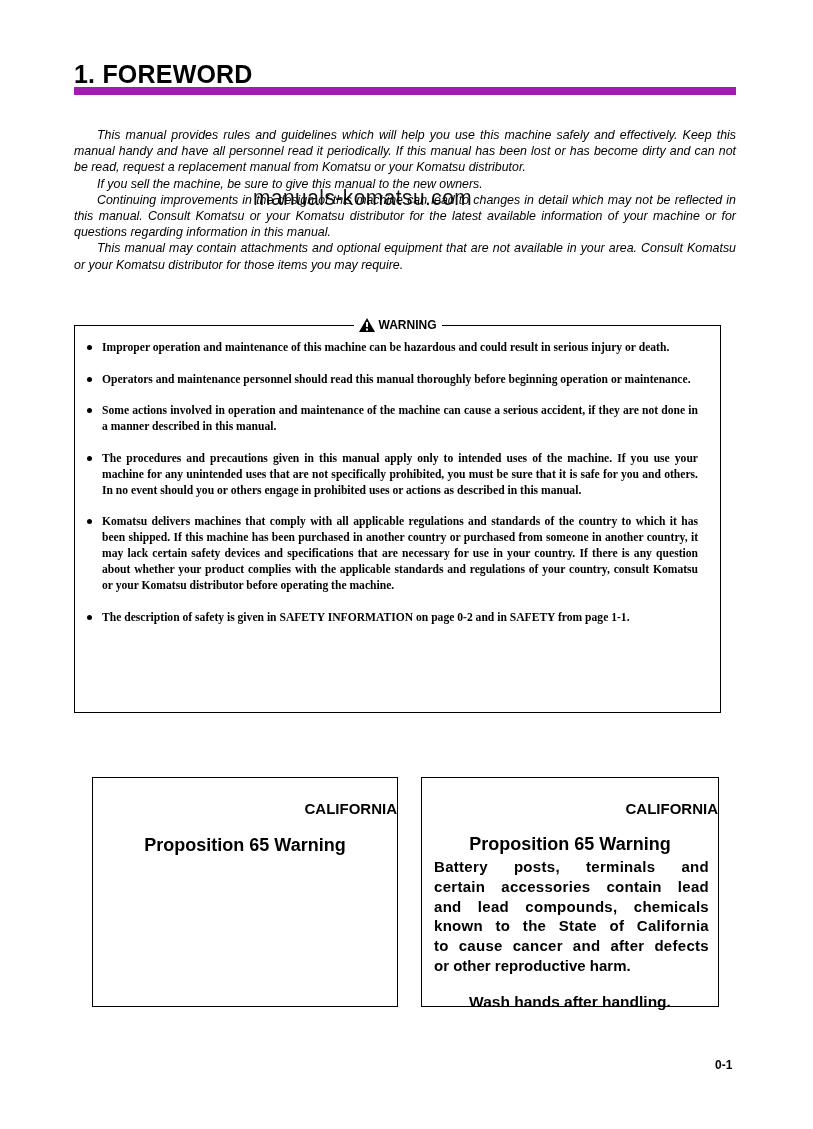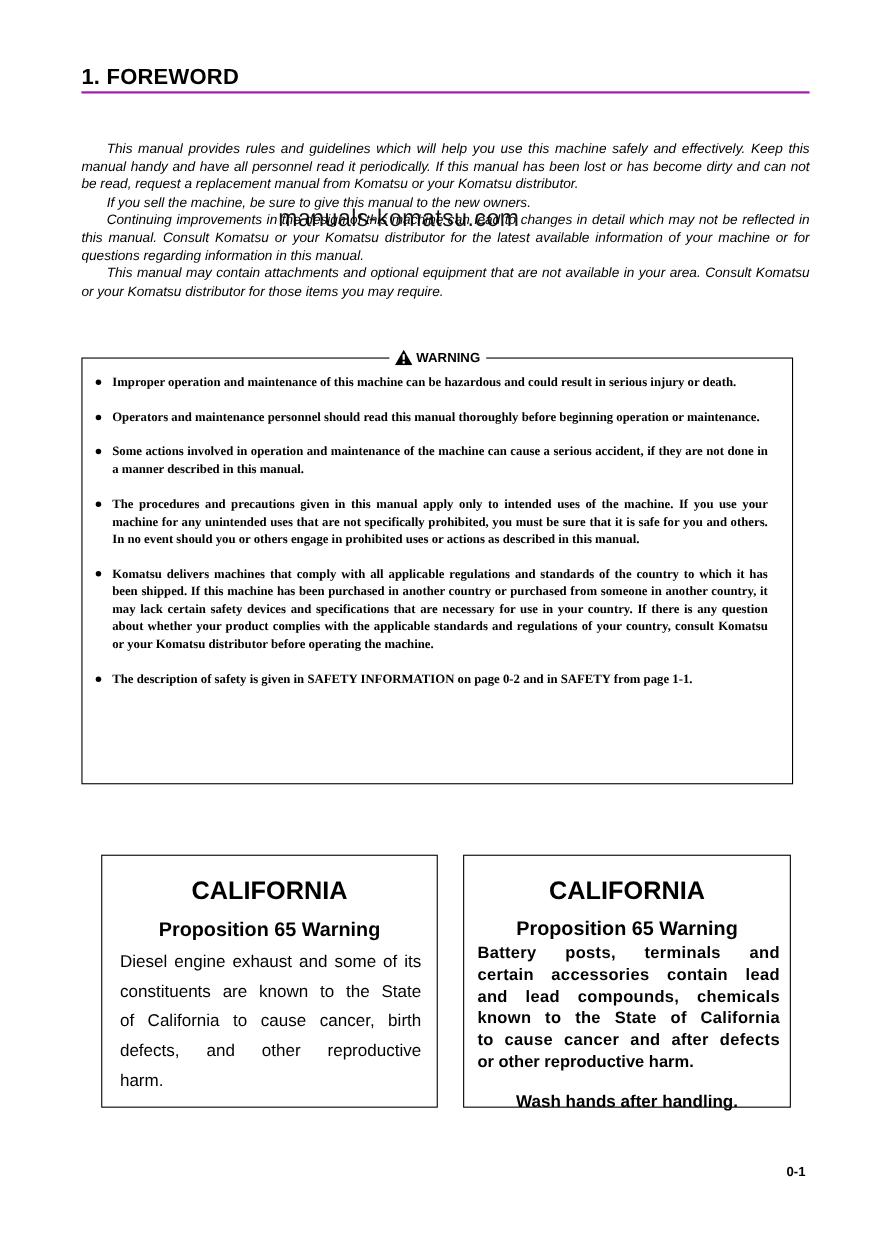--- a/index.html
+++ b/index.html
@@ -2,23 +2,23 @@
 <html><head>
 <meta charset="utf-8">
 <style>
   html, body { margin: 0; padding: 0; background: #ffffff; }
   body {
     width: 813px; height: 1129px; position: relative; overflow: hidden;
     color: #000; font-family: "Liberation Sans", sans-serif;
   }
   .title {
     position: absolute; left: 74px; top: 44px; width: 662px;
-    font-family: "Liberation Sans", sans-serif; font-weight: bold; font-size: 20px;
+    font-family: "Liberation Sans", sans-serif; font-weight: bold; font-size: 25px;
     letter-spacing: 0.2px; line-height: 26px;
-    border-bottom: 2px solid #a21caf; padding-bottom: 0px;
+    border-bottom: 8px solid #a21caf; padding-bottom: 0px;
   }
   .intro {
     position: absolute; left: 74px; top: 127px; width: 662px;
     font-size: 12.4px; line-height: 16.2px; text-align: justify; font-style: italic;
   }
   .intro p { margin: 0; text-indent: 23px; }
   .watermark {
     position: absolute; left: 253px; top: 186px;
     font-family: "Liberation Sans", sans-serif; font-size: 22px; line-height: 24px;
     color: #000; letter-spacing: 0.5px; opacity: 0.92;
@@ -44,21 +44,21 @@
   }
   .warning-list li .bullet {
     position: absolute; left: 2px; top: 5px; width: 5px; height: 5px;
     border-radius: 50%; background: #000;
   }
   .prop {
     position: absolute; border: 1.5px solid #000; box-sizing: border-box; text-align: center;
   }
   .prop.left { left: 92px; top: 777px; width: 306px; height: 230px; }
   .prop.right { left: 421px; top: 777px; width: 298px; height: 230px; }
-  .prop .state { font-weight: bold; font-size: 23px; line-height: 26px; margin-top: 18px; }
+  .prop .state { font-weight: bold; font-size: 15px; line-height: 26px; margin-top: 18px; text-align: right; }
   .prop .heading { font-weight: bold; font-size: 18px; line-height: 28px; margin-top: 9px; }
   .prop.left .body {
     font-size: 15.5px; line-height: 27px; text-align: left; padding: 0 14px 0 16px; margin-top: 2px;
     text-align-last: auto;
   }
   .prop.left .body span { display: block; text-align: justify; text-align-last: justify; }
   .prop.left .body span.last { text-align-last: left; }
   .prop.right .state { margin-top: 18px; }
   .prop.right .heading { margin-top: 8px; }
   .prop.right .body {
@@ -102,27 +102,20 @@
     <li><span class="bullet"></span><span>Some actions involved in operation and maintenance of the machine can cause a serious accident, if they are not done in a manner described in this manual.</span></li>
     <li><span class="bullet"></span><span>The procedures and precautions given in this manual apply only to intended uses of the machine. If you use your machine for any unintended uses that are not specifically prohibited, you must be sure that it is safe for you and others. In no event should you or others engage in prohibited uses or actions as described in this manual.</span></li>
     <li><span class="bullet"></span><span>Komatsu delivers machines that comply with all applicable regulations and standards of the country to which it has been shipped. If this machine has been purchased in another country or purchased from someone in another country, it may lack certain safety devices and specifications that are necessary for use in your country. If there is any question about whether your product complies with the applicable standards and regulations of your country, consult Komatsu or your Komatsu distributor before operating the machine.</span></li>
     <li><span class="bullet"></span><span>The description of safety is given in SAFETY INFORMATION on page 0-2 and in SAFETY from page 1-1.</span></li>
   </ul>
 </div>
 
 <div class="prop left">
   <div class="state">CALIFORNIA</div>
   <div class="heading">Proposition 65 Warning</div>
-  <div class="body">
-    <span>Diesel engine exhaust and some of its</span>
-    <span>constituents are known to  the State</span>
-    <span>of California to cause cancer, birth</span>
-    <span>defects, and other reproductive</span>
-    <span class="last">harm.</span>
-  </div>
 </div>
 
 <div class="prop right">
   <div class="state">CALIFORNIA</div>
   <div class="heading">Proposition 65 Warning</div>
   <div class="body">
     <span>Battery posts, terminals and</span>
     <span>certain accessories contain lead</span>
     <span>and lead compounds, chemicals</span>
     <span>known to the State of California</span>

